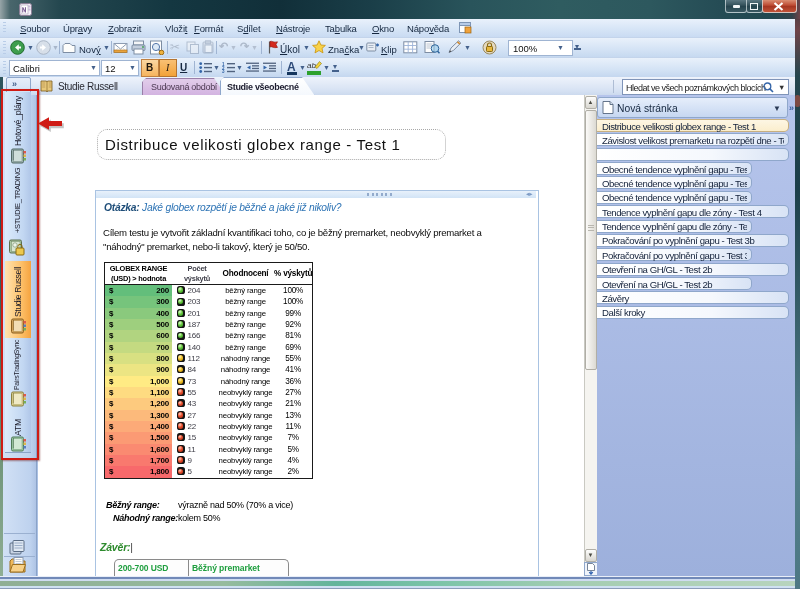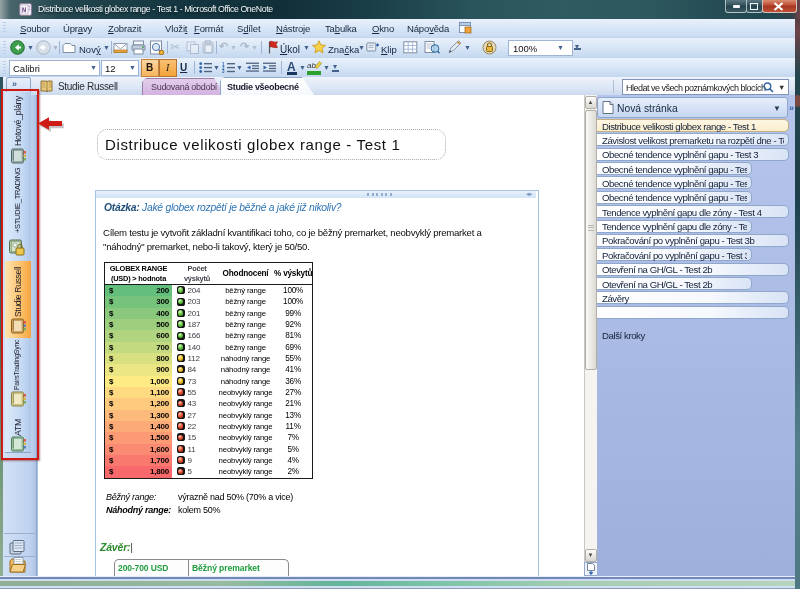--- a/index.html
+++ b/index.html
@@ -32,21 +32,20 @@
   <div class="ab" id="titlebar" style="left:0;top:0;width:800px;height:19px;
     background:linear-gradient(90deg,#97a5a8 0px,#49666c 10px,#24474f 60px,#143741 170px,#112f39 280px,#1a3e48 370px,#29545b 470px,#2f5c60 560px,#2d585e 650px,#254c55 720px,#1f4750 770px,#31434a 792px,#6e4348 800px);"></div>
 
   <svg class="ab" style="left:19px;top:3px" width="13" height="13">
     <rect x="0.5" y="0.5" width="12" height="12" rx="2" fill="#f3eef7" stroke="#8b7f96"></rect>
     <rect x="2" y="2" width="7" height="9" fill="#fff" stroke="#a79ab5" stroke-width="0.6"></rect>
     <path d="M3.2 9.5 V4.2 h1.1 l1.6 3.2 V4.2 h1.1 v5.3 H5.9 L4.3 6.3 v3.2 z" fill="#7a5c93"></path>
     <rect x="9" y="2.5" width="2.5" height="2" fill="#c9bcd8"></rect>
     <rect x="9" y="5.5" width="2.5" height="2" fill="#c9bcd8"></rect>
   </svg>
-  <div class="ab" style="left:38px;top:4px;font-size:8.8px;letter-spacing:-0.42px;color:#f6fbfc;text-shadow:0 1px 2px #05161c;">Distribuce velikosti globex range - Test 1 - Microsoft Office OneNote</div>
 
   <div class="ab" style="left:725px;top:0;width:20px;height:12px;border:1px solid rgba(230,240,242,0.65);border-top:none;border-radius:0 0 3px 3px;background:linear-gradient(#5b7781,#33505a 45%,#24424c 50%,#3b5a64);"></div>
   <div class="ab" style="left:733px;top:5px;width:7px;height:3px;background:#f2f6f7;border-radius:1px;"></div>
   <div class="ab" style="left:746px;top:0;width:15px;height:12px;border:1px solid rgba(230,240,242,0.65);border-top:none;border-radius:0 0 3px 3px;background:linear-gradient(#5b7781,#33505a 45%,#24424c 50%,#3b5a64);"></div>
   <div class="ab" style="left:750px;top:3px;width:6px;height:5px;border:1px solid #f2f6f7;background:transparent;"></div>
   <div class="ab" style="left:762px;top:0;width:33px;height:12px;border:1px solid #d6c3bd;border-top:none;border-radius:0 0 3px 3px;background:linear-gradient(#da8d72,#bd4a32 45%,#a33420 50%,#c15237);"></div>
   <svg class="ab" style="left:773px;top:2px" width="11" height="9">
       <path d="M1.5 1 L9.5 8 M9.5 1 L1.5 8" stroke="#ffffff" stroke-width="2.1"></path>
     </svg>
 
@@ -525,22 +524,22 @@
             <span class="num">1,800</span>
           </td>
           <td class="c2"><span class="led r"></span>5</td>
           <td class="c3">neobvyklý range</td>
           <td class="c4">2%</td>
         </tr>
   </tbody>
     </table>
 
   <div class="ab" style="left:106px;top:491px;font-size:9px;letter-spacing:-0.25px;line-height:13.2px;color:#000;white-space:nowrap;">
-    <div><span style="font-weight:normal;font-style:italic;display:inline-block;width:72px;white-space:nowrap;font-size:9px;">Běžný range:</span>výrazně nad 50% (70% a vice)</div>
-    <div><span style="font-weight:bold;font-style:italic;display:inline-block;width:72px;white-space:nowrap;font-size:9px;">Náhodný range:</span>kolem 50%</div>
+    <div><span style="font-weight:bold;font-style:italic;display:inline-block;width:72px;white-space:nowrap;font-size:9px;margin-top:8px;">Běžný range:</span>výrazně nad 50% (70% a vice)</div>
+    <div><span style="font-weight:bold;font-style:italic;display:inline-block;width:72px;white-space:nowrap;font-size:9px;text-align:right;">Náhodný range:</span>kolem 50%</div>
   </div>
 
   <div class="ab" style="left:100px;top:541px;font-size:10.5px;letter-spacing:-0.2px;font-weight:bold;font-style:italic;color:#2e8b2e;text-align:right;">Závěr:<span style="font-weight:normal;font-style:normal;color:#444;">|</span></div>
 
   <div class="ab" style="left:114px;top:559px;width:173px;height:17px;border:1px solid #8a8a8a;border-bottom:none;border-radius:5px 5px 0 0;background:#fdfdfd;"></div>
   <div class="ab" style="left:188px;top:559px;width:1px;height:17px;background:#8a8a8a;"></div>
   <div class="ab" style="left:118px;top:563px;font-size:8.5px;letter-spacing:-0.1px;font-weight:bold;color:#1e9e3e;">200-700 USD</div>
   <div class="ab" style="left:192px;top:563px;font-size:8.6px;letter-spacing:-0.1px;font-weight:bold;color:#1e9e3e;">Běžný premarket</div>
 
   <div class="ab" id="scrollbar" style="left:584px;top:95px;width:13px;height:481px;background:#f5f4f0;border-left:1px solid #c9c9c2;"></div>
@@ -565,21 +564,20 @@
   </svg>
   <div class="ab" style="left:617px;top:103px;font-size:10.3px;color:#15273f;">Nová stránka</div>
   <div class="ab" style="left:773px;top:104px;font-size:8px;color:#2a3a55;">▼</div>
   <div class="ab" style="left:789px;top:103px;font-size:9px;color:#3b5fa0;font-weight:bold;z-index:3;">»</div>
 
   <div class="ab" style="left:597px;top:119.0px;width:192px;height:13.1px;background:linear-gradient(#fdf6e4,#fbeecd);border:1px solid #c8b080;border-left:none;border-radius:0 5px 5px 0;box-sizing:border-box;"></div>
   <div class="ab" style="left:602px;top:120.5px;width:182px;font-size:9.6px;color:#13213a;white-space:nowrap;overflow:hidden;letter-spacing:-0.42px;">Distribuce velikosti globex range - Test 1</div>
   <div class="ab" style="left:597px;top:133.4px;width:192px;height:13.1px;background:linear-gradient(90deg,#ffffff,#f5f8fd 60%,#d8e3f5);border:1px solid #8fa7cb;border-left:none;border-radius:0 5px 5px 0;box-sizing:border-box;"></div>
   <div class="ab" style="left:602px;top:134.9px;width:182px;font-size:9.6px;color:#13213a;white-space:nowrap;overflow:hidden;letter-spacing:-0.42px;">Závislost velikost premarketu na rozpětí dne - Test</div>
   <div class="ab" style="left:597px;top:147.7px;width:192px;height:13.1px;background:linear-gradient(90deg,#ffffff,#f5f8fd 60%,#d8e3f5);border:1px solid #8fa7cb;border-left:none;border-radius:0 5px 5px 0;box-sizing:border-box;"></div>
-  <div class="ab" style="left:602px;top:149.2px;width:182px;font-size:9.6px;color:#13213a;white-space:nowrap;overflow:hidden;letter-spacing:-0.42px;">Obecné tendence vyplnění gapu - Test 3</div>
   <div class="ab" style="left:597px;top:162.1px;width:155px;height:13.1px;background:linear-gradient(90deg,#ffffff,#f5f8fd 60%,#d8e3f5);border:1px solid #8fa7cb;border-left:none;border-radius:0 5px 5px 0;box-sizing:border-box;"></div>
   <div class="ab" style="left:602px;top:163.6px;width:145px;font-size:9.6px;color:#13213a;white-space:nowrap;overflow:hidden;letter-spacing:-0.42px;">Obecné tendence vyplnění gapu - Test</div>
   <div class="ab" style="left:597px;top:176.4px;width:155px;height:13.1px;background:linear-gradient(90deg,#ffffff,#f5f8fd 60%,#d8e3f5);border:1px solid #8fa7cb;border-left:none;border-radius:0 5px 5px 0;box-sizing:border-box;"></div>
   <div class="ab" style="left:602px;top:177.9px;width:145px;font-size:9.6px;color:#13213a;white-space:nowrap;overflow:hidden;letter-spacing:-0.42px;">Obecné tendence vyplnění gapu - Test</div>
   <div class="ab" style="left:597px;top:190.8px;width:155px;height:13.1px;background:linear-gradient(90deg,#ffffff,#f5f8fd 60%,#d8e3f5);border:1px solid #8fa7cb;border-left:none;border-radius:0 5px 5px 0;box-sizing:border-box;"></div>
   <div class="ab" style="left:602px;top:192.3px;width:145px;font-size:9.6px;color:#13213a;white-space:nowrap;overflow:hidden;letter-spacing:-0.42px;">Obecné tendence vyplnění gapu - Test</div>
   <div class="ab" style="left:597px;top:205.2px;width:192px;height:13.1px;background:linear-gradient(90deg,#ffffff,#f5f8fd 60%,#d8e3f5);border:1px solid #8fa7cb;border-left:none;border-radius:0 5px 5px 0;box-sizing:border-box;"></div>
   <div class="ab" style="left:602px;top:206.7px;width:182px;font-size:9.6px;color:#13213a;white-space:nowrap;overflow:hidden;letter-spacing:-0.42px;">Tendence vyplnění gapu dle zóny - Test 4</div>
   <div class="ab" style="left:597px;top:219.5px;width:155px;height:13.1px;background:linear-gradient(90deg,#ffffff,#f5f8fd 60%,#d8e3f5);border:1px solid #8fa7cb;border-left:none;border-radius:0 5px 5px 0;box-sizing:border-box;"></div>
   <div class="ab" style="left:602px;top:221.0px;width:145px;font-size:9.6px;color:#13213a;white-space:nowrap;overflow:hidden;letter-spacing:-0.42px;">Tendence vyplnění gapu dle zóny - Tes</div>
@@ -587,21 +585,21 @@
   <div class="ab" style="left:602px;top:235.4px;width:182px;font-size:9.6px;color:#13213a;white-space:nowrap;overflow:hidden;letter-spacing:-0.42px;">Pokračování po vyplnění gapu - Test 3b</div>
   <div class="ab" style="left:597px;top:248.2px;width:155px;height:13.1px;background:linear-gradient(90deg,#ffffff,#f5f8fd 60%,#d8e3f5);border:1px solid #8fa7cb;border-left:none;border-radius:0 5px 5px 0;box-sizing:border-box;"></div>
   <div class="ab" style="left:602px;top:249.7px;width:145px;font-size:9.6px;color:#13213a;white-space:nowrap;overflow:hidden;letter-spacing:-0.42px;">Pokračování po vyplnění gapu - Test 3</div>
   <div class="ab" style="left:597px;top:262.6px;width:192px;height:13.1px;background:linear-gradient(90deg,#ffffff,#f5f8fd 60%,#d8e3f5);border:1px solid #8fa7cb;border-left:none;border-radius:0 5px 5px 0;box-sizing:border-box;"></div>
   <div class="ab" style="left:602px;top:264.1px;width:182px;font-size:9.6px;color:#13213a;white-space:nowrap;overflow:hidden;letter-spacing:-0.42px;">Otevření na GH/GL - Test 2b</div>
   <div class="ab" style="left:597px;top:277.0px;width:155px;height:13.1px;background:linear-gradient(90deg,#ffffff,#f5f8fd 60%,#d8e3f5);border:1px solid #8fa7cb;border-left:none;border-radius:0 5px 5px 0;box-sizing:border-box;"></div>
   <div class="ab" style="left:602px;top:278.5px;width:145px;font-size:9.6px;color:#13213a;white-space:nowrap;overflow:hidden;letter-spacing:-0.42px;">Otevření na GH/GL - Test 2b</div>
   <div class="ab" style="left:597px;top:291.3px;width:192px;height:13.1px;background:linear-gradient(90deg,#ffffff,#f5f8fd 60%,#d8e3f5);border:1px solid #8fa7cb;border-left:none;border-radius:0 5px 5px 0;box-sizing:border-box;"></div>
   <div class="ab" style="left:602px;top:292.8px;width:182px;font-size:9.6px;color:#13213a;white-space:nowrap;overflow:hidden;letter-spacing:-0.42px;">Závěry</div>
   <div class="ab" style="left:597px;top:305.7px;width:192px;height:13.1px;background:linear-gradient(90deg,#ffffff,#f5f8fd 60%,#d8e3f5);border:1px solid #8fa7cb;border-left:none;border-radius:0 5px 5px 0;box-sizing:border-box;"></div>
-  <div class="ab" style="left:602px;top:307.2px;width:182px;font-size:9.6px;color:#13213a;white-space:nowrap;overflow:hidden;letter-spacing:-0.42px;margin-top:23px;">Další kroky</div>
+  <div class="ab" style="left:602px;top:307.2px;width:182px;font-size:9.6px;color:#13213a;white-space:nowrap;overflow:hidden;letter-spacing:-0.42px;">Další kroky</div>
 
   <div class="ab" style="left:0;top:576px;width:800px;height:1px;background:#e8eef8;"></div>
   <div class="ab" style="left:0;top:577px;width:800px;height:2px;background:#7189b8;"></div>
   <div class="ab" style="left:0;top:579px;width:800px;height:2px;background:#cfdcf0;"></div>
   <div class="ab" style="left:0;top:581px;width:800px;height:5px;background:linear-gradient(90deg,#8fae94 0,#96bb9e 28%,#63b49b 42%,#7cc4a8 55%,#a5cdb2 72%,#b8d4be 100%);"></div>
   <div class="ab" style="left:0;top:586px;width:800px;height:2px;background:#cfe0f2;"></div>
   <div class="ab" style="left:0;top:588px;width:800px;height:1px;background:#8c9cba;"></div>
 
   <div class="ab" style="left:0;top:77px;width:3px;height:499px;background:linear-gradient(#2e545c,#2a525c 30%,#49705f 55%,#6f9478 75%,#8fae94 100%);"></div>
   <div class="ab" style="left:795px;top:95px;width:5px;height:12px;background:#7c4a44;z-index:2;border-radius:2px;"></div>

